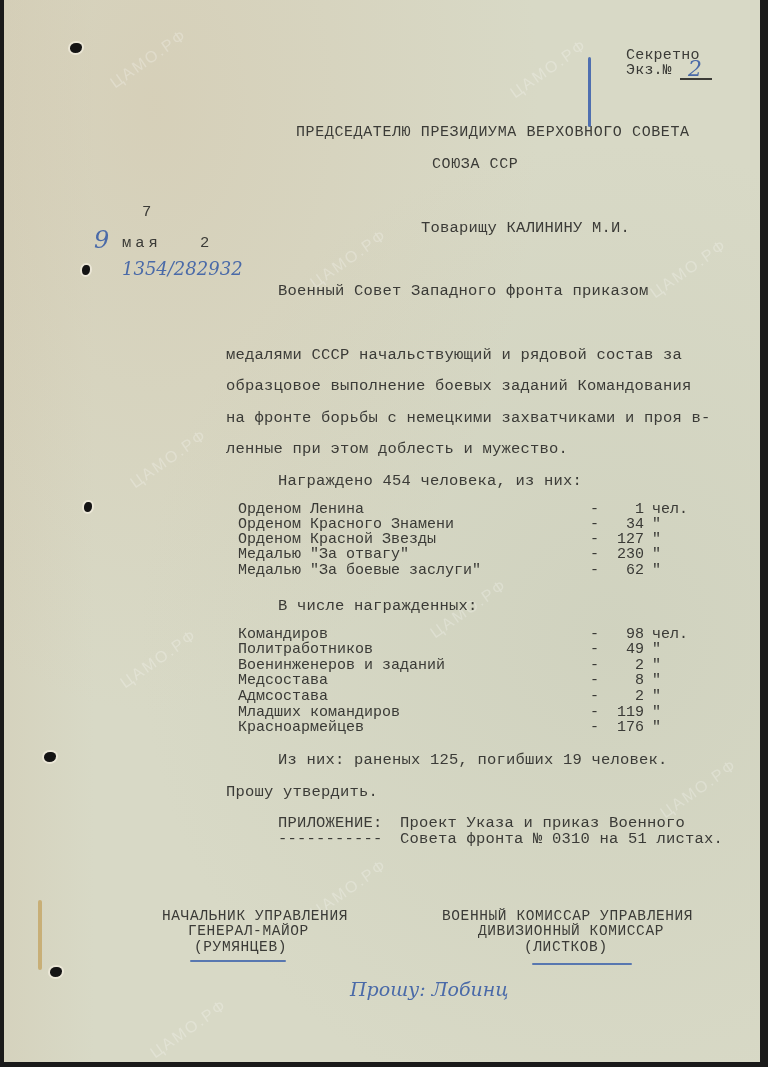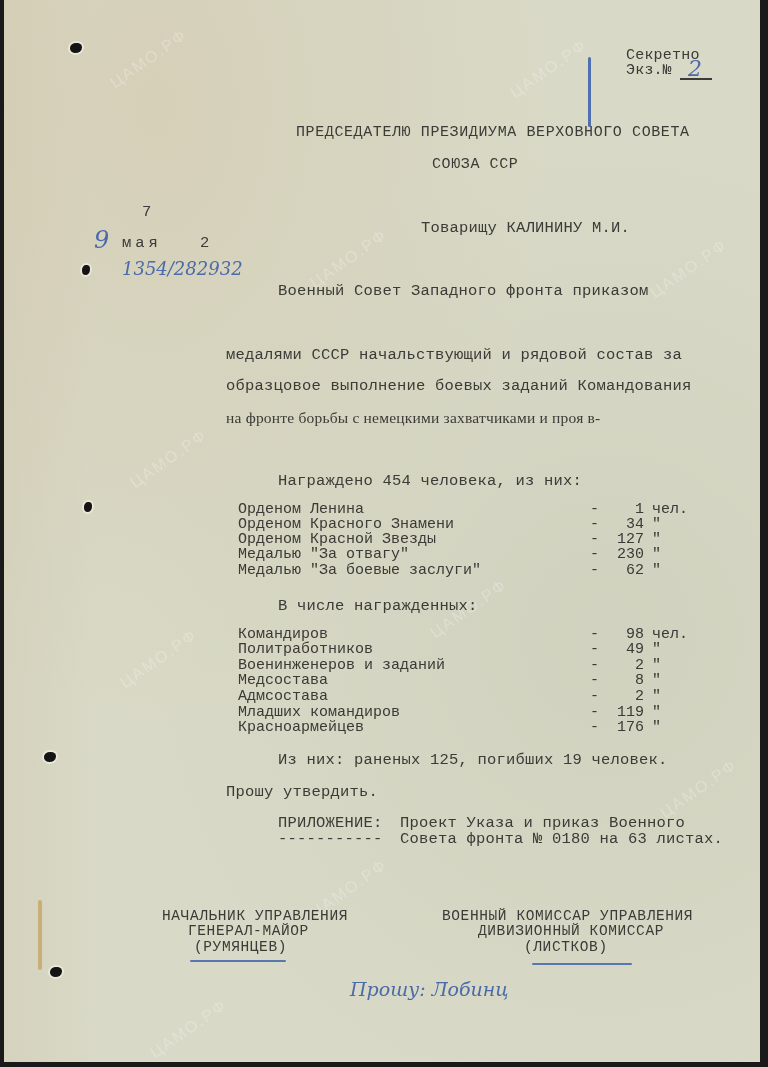--- a/index.html
+++ b/index.html
@@ -70,21 +70,22 @@
   <div class="ink" style="left:90px;top:226px;font-size:24px;">9</div>
   <div class="tw" style="left:118px;top:234px;letter-spacing:4px;">мая</div>
   <div class="tw" style="left:196px;top:234px;">2</div>
   <div class="ink" style="left:118px;top:258px;font-size:18px;">1354/282932</div>
 
   <div class="tw" style="left:417px;top:219px;">Товарищу КАЛИНИНУ М.И.</div>
 
   <div class="tw" style="left:274px;top:282px;">Военный Совет Западного фронта приказом</div>
   <div class="tw" style="left:222px;top:377px;">образцовое выполнение боевых заданий Командования</div>
   <div class="tw" style="left:222px;top:346px;">медалями СССР начальствующий и рядовой состав за</div>
-  <div class="tw" style="left:222px;top:409px;font-family:Liberation Serif, serif;">на фронте борьбы с немецкими захватчиками и проя в-</div>
+  <div class="tw" style="left:222px;top:409px;">на фронте борьбы с немецкими захватчиками и проя в-</div>
+  <div class="tw" style="left:222px;top:440px;">ленные при этом доблесть и мужество.</div>
 
   <div class="tw" style="left:274px;top:472px;">Награждено 454 человека, из них:</div>
 
   <div class="list-row" style="top:503px;">
     <span class="lbl">Орденом Ленина</span>
     <span class="dash">-</span>
     <span class="num">1</span>
     <span class="unit">чел.</span>
   </div>
   <div class="list-row" style="top:518px;">
@@ -156,21 +157,21 @@
     <span class="num">176</span>
     <span class="unit">"</span>
   </div>
 
   <div class="tw" style="left:274px;top:751px;">Из них: раненых 125, погибших 19 человек.</div>
   <div class="tw" style="left:222px;top:783px;">Прошу утвердить.</div>
 
   <div class="tw" style="left:274px;top:814px;">ПРИЛОЖЕНИЕ:</div>
   <div class="tw" style="left:396px;top:814px;">Проект Указа и приказ Военного</div>
   <div class="tw" style="left:274px;top:830px;">-----------</div>
-  <div class="tw" style="left:396px;top:830px;">Совета фронта № 0180 на 63 листах.</div>
+  <div class="tw" style="left:396px;top:830px;">Совета фронта № 0310 на 51 листах.</div>
 
   <div class="tw caps" style="left:158px;top:908px;font-size:14.5px;">НАЧАЛЬНИК УПРАВЛЕНИЯ</div>
   <div class="tw caps" style="left:184px;top:923px;font-size:14.5px;">ГЕНЕРАЛ-МАЙОР</div>
   <div class="tw caps" style="left:190px;top:939px;font-size:14.5px;">(РУМЯНЦЕВ)</div>
   <div class="uline" style="left:186px;top:960px;width:96px;"></div>
 
   <div class="tw caps" style="left:438px;top:908px;font-size:14.5px;">ВОЕННЫЙ КОМИССАР УПРАВЛЕНИЯ</div>
   <div class="tw caps" style="left:474px;top:923px;font-size:14.5px;">ДИВИЗИОННЫЙ КОМИССАР</div>
   <div class="tw caps" style="left:520px;top:939px;font-size:14.5px;">(ЛИСТКОВ)</div>
   <div class="uline" style="left:528px;top:963px;width:100px;"></div>

